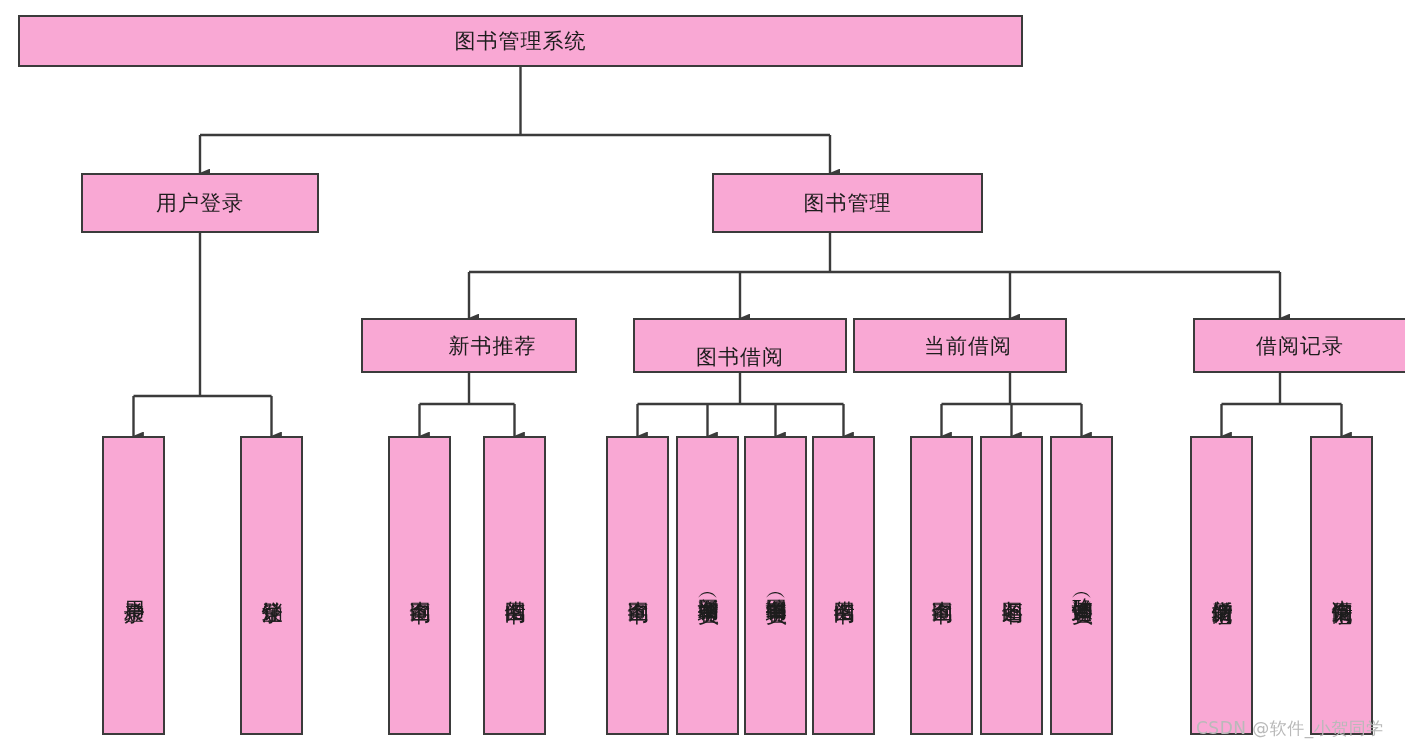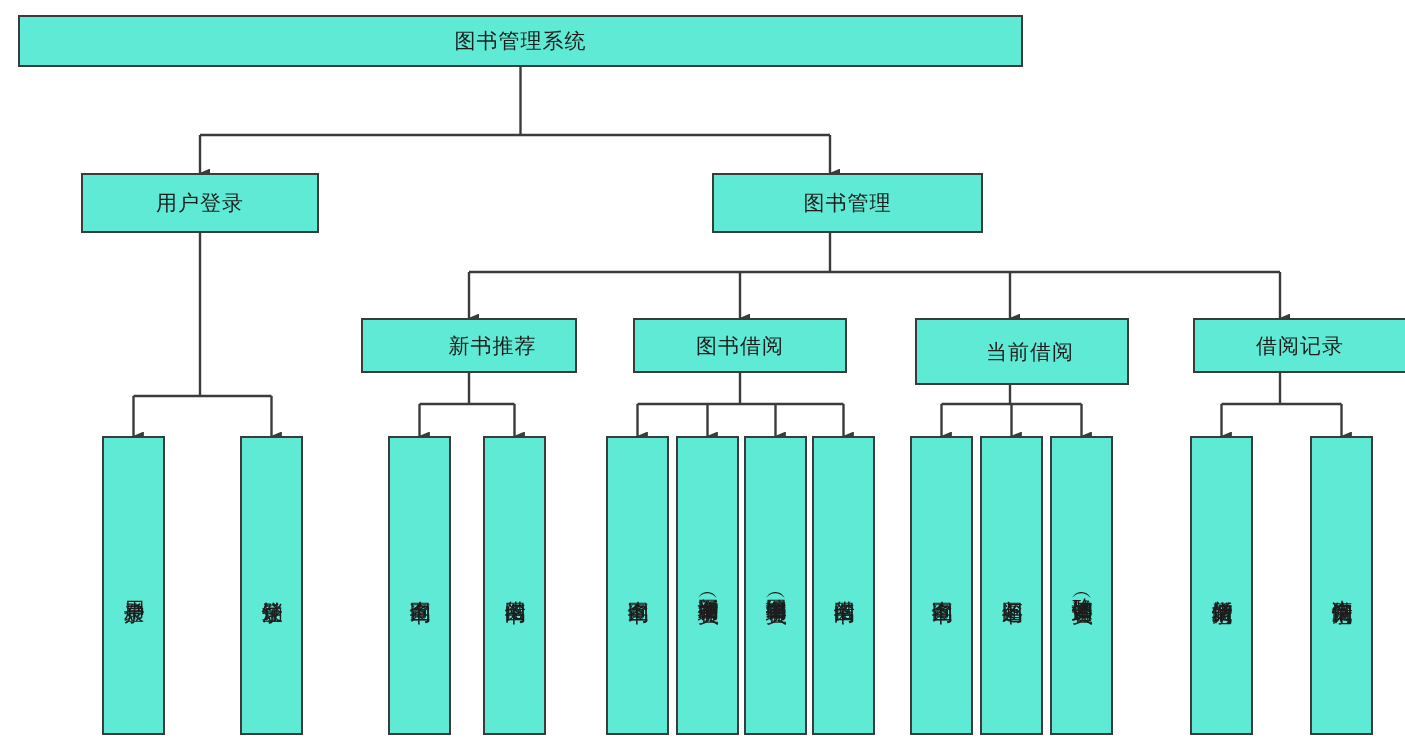--- a/index.html
+++ b/index.html
@@ -23,21 +23,21 @@
     left: 0;
     top: 0;
     width: 1405px;
     height: 747px;
     pointer-events: none;
   }
   .node {
     position: absolute;
     box-sizing: border-box;
     border: 2px solid #3b3b3b;
-    background: #5eead4;
+    background: #f9a8d4;
     display: flex;
     align-items: center;
     justify-content: center;
     color: #1d1d1d;
   }
   .node.horiz {
     font-size: 21px;
     letter-spacing: 1px;
   }
   .node.vert {
@@ -112,24 +112,24 @@
       </div>
       <div class="node horiz" style="left: 81px; top: 173px; width: 238px; height: 60px;">
         <span>用户登录</span>
       </div>
       <div class="node horiz" style="left: 712px; top: 173px; width: 271px; height: 60px;">
         <span>图书管理</span>
       </div>
       <div class="node horiz" style="left: 361px; top: 318px; width: 216px; height: 55px; padding-left: 47px;">
         <span>新书推荐</span>
       </div>
-      <div class="node horiz" style="left: 633px; top: 318px; width: 214px; height: 55px;">
+      <div class="node horiz" style="left: 633px; top: 318px; width: 214px; height: 55px; align-items: flex-end;">
         <span>图书借阅</span>
       </div>
-      <div class="node horiz" style="left: 915px; top: 318px; width: 214px; height: 67px; padding-left: 16px;">
+      <div class="node horiz" style="left: 853px; top: 318px; width: 214px; height: 55px; padding-left: 16px;">
         <span>当前借阅</span>
       </div>
       <div class="node horiz" style="left: 1173px; top: 318px; width: 214px; height: 55px; margin-left: 20px;">
         <span>借阅记录</span>
       </div>
       <div class="node vert" style="left: 102px; top: 436px; width: 63px; height: 299px;">
         <span>用户登录</span>
       </div>
       <div class="node vert" style="left: 240px; top: 436px; width: 63px; height: 299px;">
         <span>注销登录</span>
@@ -161,13 +161,14 @@
       <div class="node vert" style="left: 1050px; top: 436px; width: 63px; height: 299px;">
         <span>确认归还（管理员）</span>
       </div>
       <div class="node vert" style="left: 1190px; top: 436px; width: 63px; height: 299px;">
         <span>新增借阅记录</span>
       </div>
       <div class="node vert" style="left: 1310px; top: 436px; width: 63px; height: 299px;">
         <span>查询借阅记录</span>
       </div>
     </div>
+  <div class="watermark" style="left: 1196px; top: 717px;">CSDN @软件_小贺同学</div>
 </div>
 
 </body></html>

